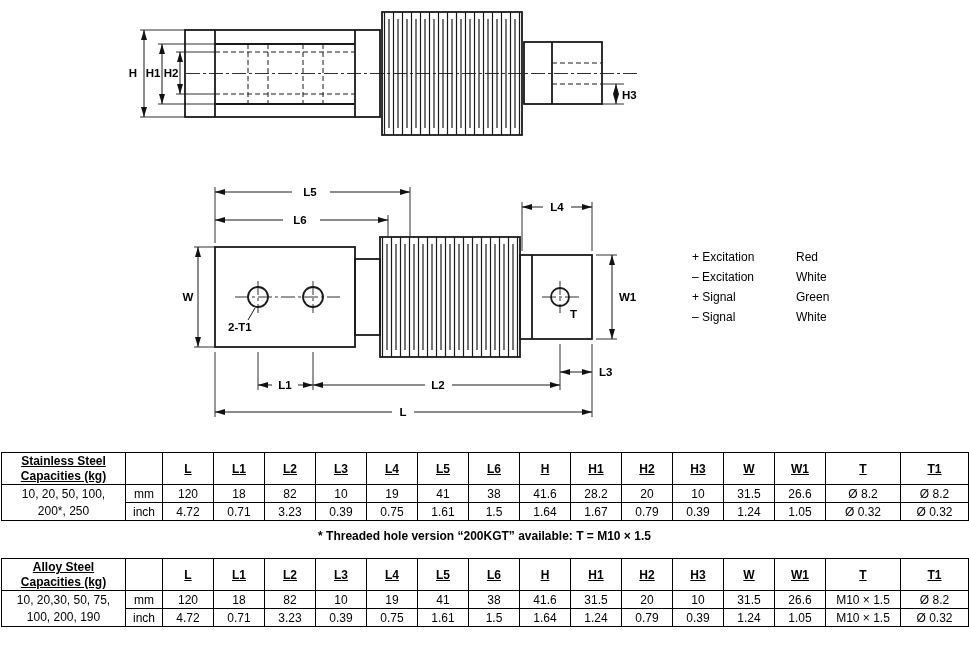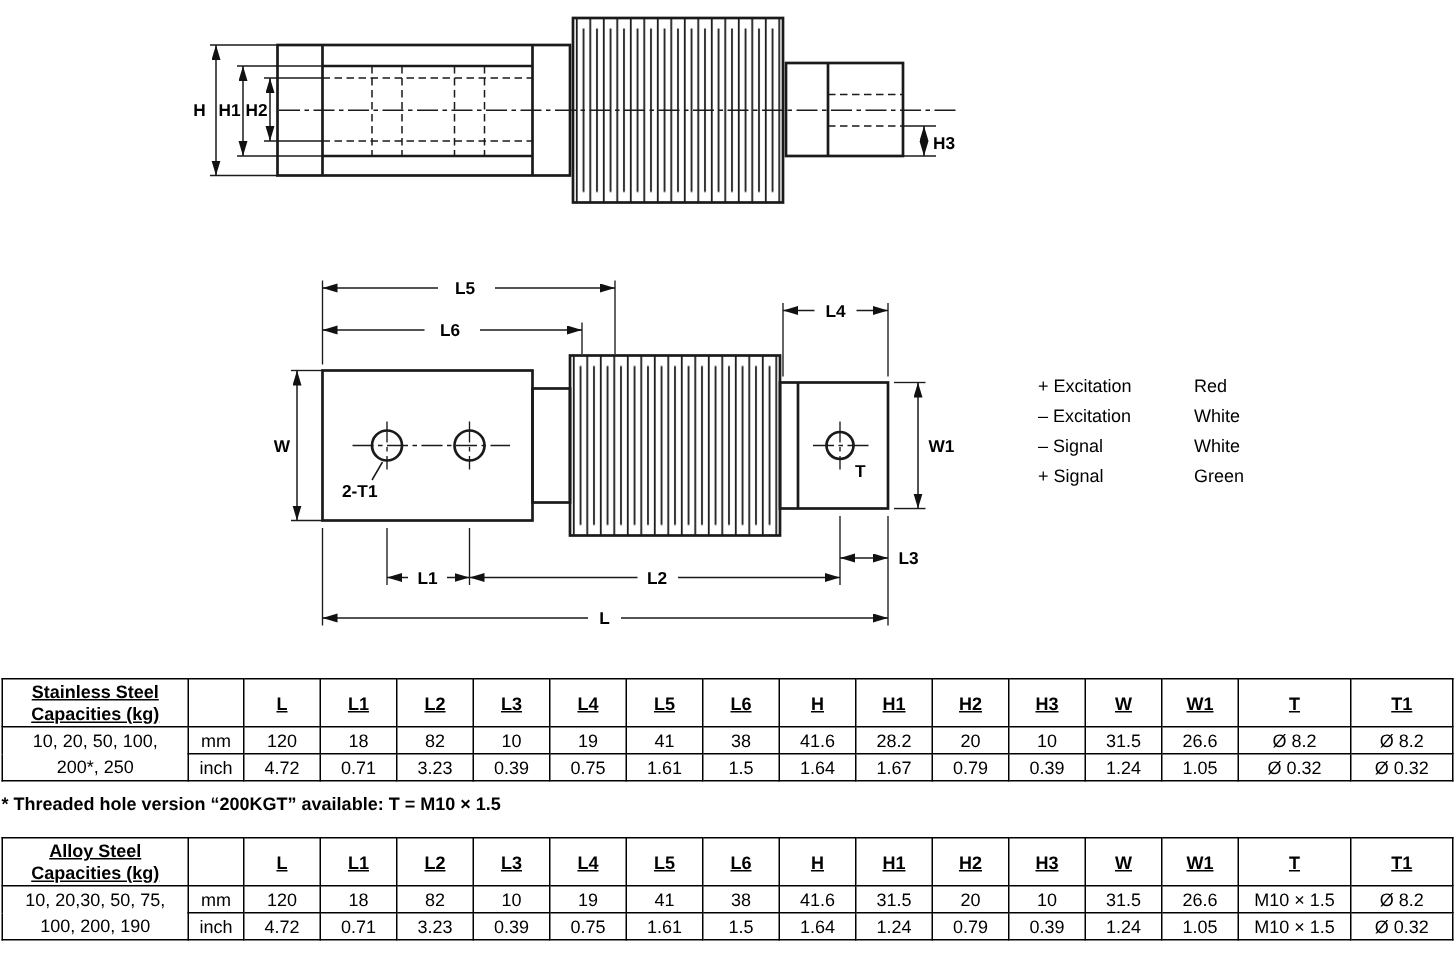--- a/index.html
+++ b/index.html
@@ -30,21 +30,21 @@
   table.spec th,table.spec td{
     border:1px solid #000;text-align:center;vertical-align:middle;
     font-size:12px;padding:0;overflow:hidden;
   }
   table.spec th{font-weight:bold;}
   tr.hdr{height:32px;text-decoration:underline;}
   tr.data{height:18px;}
   .title-cell,.cap-cell{white-space:pre-line;}
   .title-cell{line-height:1.2;}
   .cap-cell{line-height:1.35;font-weight:normal;margin-top:13px;}
-  .footnote{text-align:left;font-size:12px;font-weight:bold;margin:8px 0 15px 0;}
+  .footnote{text-align:center;font-size:12px;font-weight:bold;margin:8px 0 15px 0;}
 </style>
 </head>
 <body>
 
 <svg id="drawing" width="969" height="445" viewBox="0 0 969 445">
   <defs>
     <marker id="arr" markerUnits="userSpaceOnUse" markerWidth="12" markerHeight="8" refX="10" refY="3" orient="auto-start-reverse">
       <path d="M0,0 L10,3 L0,6 Z" fill="#111"></path>
     </marker>
     <pattern id="ribsA" x="382" y="12" width="9" height="123" patternUnits="userSpaceOnUse">
@@ -179,26 +179,26 @@
 <div class="wiring">
   <div class="wiring-row">
     <span class="w-sig">+ Excitation</span>
     <span class="w-col">Red</span>
   </div>
   <div class="wiring-row">
     <span class="w-sig">– Excitation</span>
     <span class="w-col">White</span>
   </div>
   <div class="wiring-row">
+    <span class="w-sig">+ Signal</span>
+    <span class="w-col">Green</span>
+  </div>
+  <div class="wiring-row">
     <span class="w-sig">– Signal</span>
     <span class="w-col">White</span>
-  </div>
-  <div class="wiring-row">
-    <span class="w-sig">+ Signal</span>
-    <span class="w-col">Green</span>
   </div>
 </div>
 
 <div class="tables">
 
   <table class="spec">
     <colgroup>
       <col style="width:124px">
         <col style="width:37px">
       <col style="width:51px">

